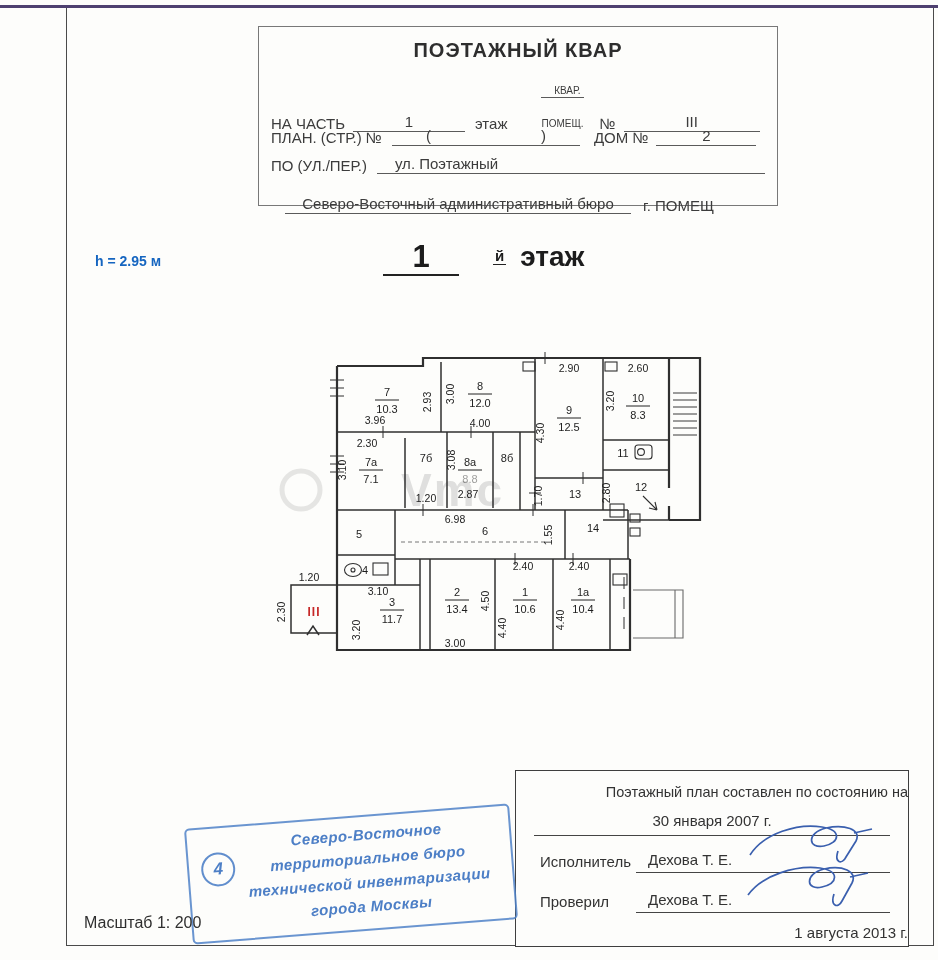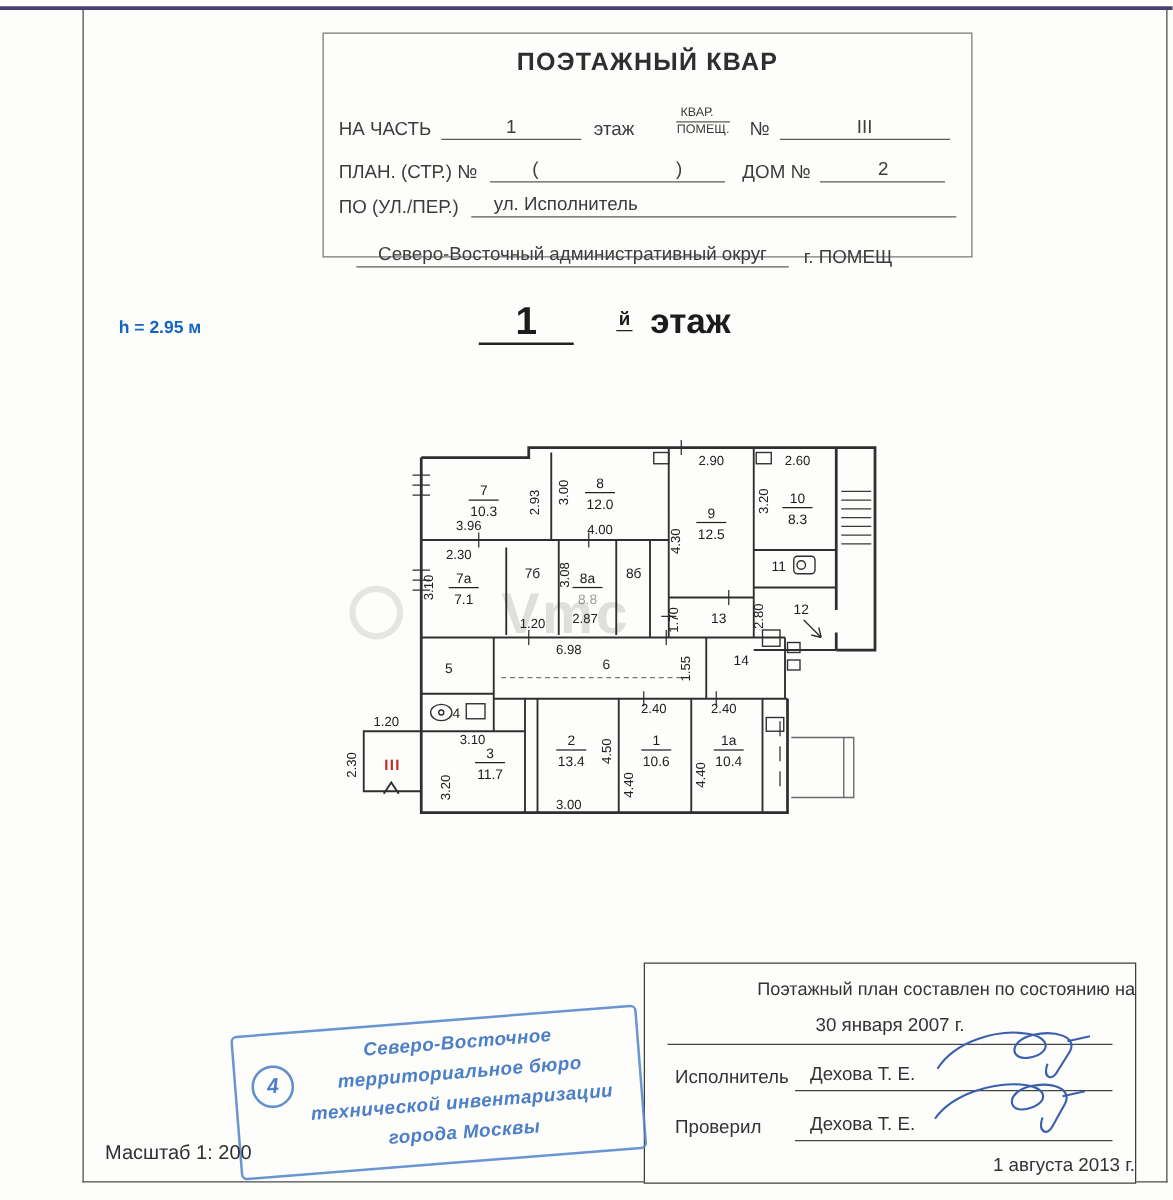--- a/index.html
+++ b/index.html
@@ -11,21 +11,21 @@
   .abs{position:absolute;}
   
   .top-rule{position:absolute;left:0;top:5px;width:938px;height:3px;background:#4e4070;}
   .page-frame{position:absolute;left:66px;top:8px;width:866px;height:937px;
     border-left:1.5px solid #4a4a4a;border-right:1.5px solid #4a4a4a;border-bottom:1.5px solid #4a4a4a;}
   
   .hdr-box{position:absolute;left:258px;top:26px;width:518px;height:178px;border:1.6px solid #787878;background:#fdfdfb;}
   .hdr-title{position:absolute;left:0;top:12px;width:100%;text-align:center;font-size:20px;font-weight:bold;color:#2e2e2e;letter-spacing:1px;}
   .hdr-row{position:absolute;left:12px;right:12px;display:flex;align-items:flex-end;font-size:15px;color:#3c3c3c;}
   .cell{border-bottom:1.5px solid #5a5a5a;text-align:center;padding:0 4px 1px 4px;}
-  .kvp{display:flex;flex-direction:column;font-size:10px;line-height:12px;text-align:left;color:#3c3c3c;margin-bottom:2px;}
+  .kvp{display:flex;flex-direction:column;font-size:10px;line-height:12px;text-align:right;color:#3c3c3c;margin-bottom:2px;gap:20px;}
   .kvp .t{border-bottom:1.2px solid #5a5a5a;padding:0 3px;}
   .paren-cell{display:flex;justify-content:space-between;padding:0 34px 1px 34px;}
   
   .h-note{position:absolute;left:95px;top:253px;font-size:14px;font-weight:bold;color:#1565c0;}
   .floor-head{position:absolute;left:383px;top:240px;display:flex;align-items:flex-start;color:#1c1c1c;}
   .fh-num{width:76px;text-align:center;font-size:31px;font-weight:bold;border-bottom:2px solid #222;line-height:34px;}
   .fh-suf{margin-left:34px;margin-top:7px;font-size:15px;font-weight:bold;border-bottom:1.5px solid #222;padding:0 2px 0 2px;}
   .fh-word{margin-left:14px;font-size:28px;font-weight:bold;line-height:34px;}
   
   svg text{font-family:"Liberation Sans", sans-serif;}
@@ -77,25 +77,25 @@
     <span class="cell paren-cell" style="min-width:120px;margin-left:10px;">
       <span>(</span>
       <span>)</span>
     </span>
     <span style="margin-left:14px;">ДОМ №</span>
     <span class="cell" style="min-width:92px;margin-left:8px;">2</span>
   </div>
 
   <div class="hdr-row" style="top:128px;">
     <span>ПО (УЛ./ПЕР.)</span>
-    <span class="cell" style="flex:1;margin-left:10px;text-align:left;padding-left:18px;">ул. Исполнитель</span>
+    <span class="cell" style="flex:1;margin-left:10px;text-align:left;padding-left:18px;">ул. Поэтажный</span>
   </div>
 
   <div class="hdr-row" style="top:168px;">
-    <span class="cell" style="min-width:338px;margin-left:14px;">Северо-Восточный административный округ</span>
+    <span class="cell" style="min-width:338px;margin-left:14px;">Северо-Восточный административный бюро</span>
     <span style="margin-left:12px;">г. ПОМЕЩ</span>
   </div>
 </div>
 
 <div class="h-note">h = 2.95 м</div>
 <div class="floor-head">
   <span class="fh-num">1</span>
   <span class="fh-suf">й</span>
   <span class="fh-word">этаж</span>
 </div>

